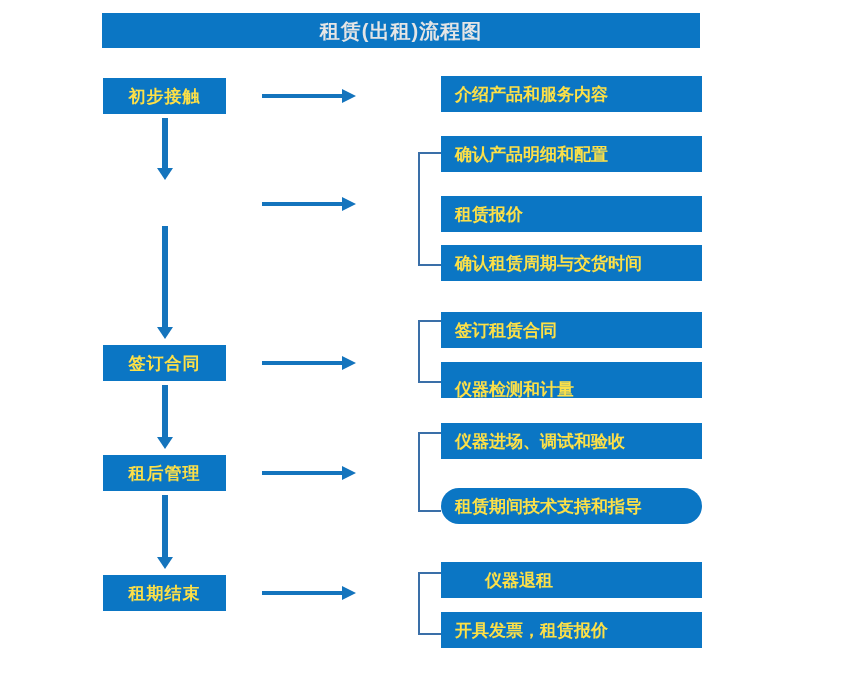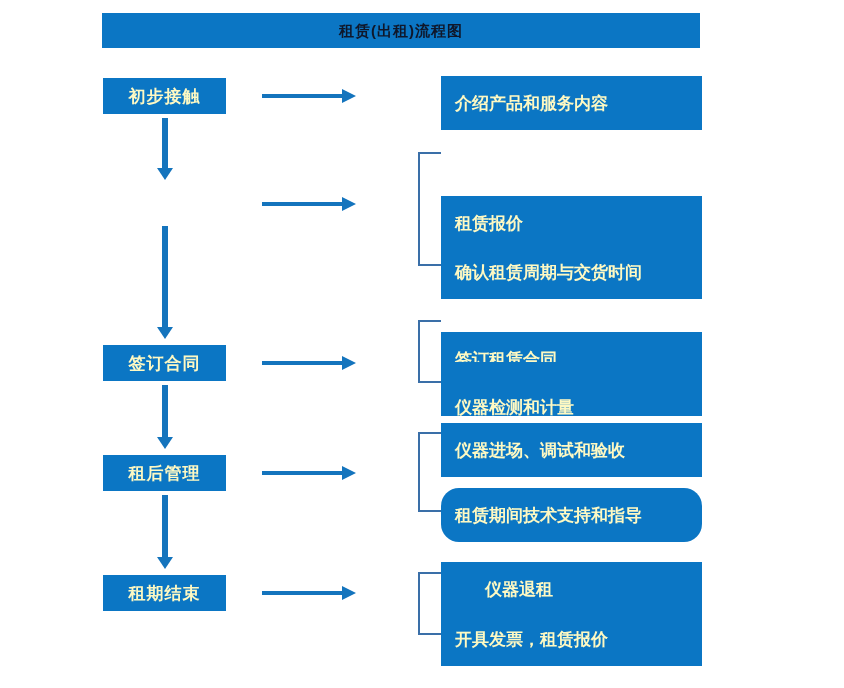--- a/index.html
+++ b/index.html
@@ -24,37 +24,37 @@
     left: 102px;
     top: 13px;
     width: 598px;
     height: 35px;
     background: #0b76c4;
     display: flex;
     align-items: center;
     justify-content: center;
   }
   .title-bar .title-text {
-    color: #0f172a;
-    font-size: 15px;
+    color: #e5e5e5;
+    font-size: 20px;
     font-weight: bold;
     letter-spacing: 1px;
     line-height: 1;
   }
 
   
   .node {
     position: absolute;
     background: #0b76c4;
     display: flex;
     align-items: center;
     box-sizing: border-box;
   }
   .node .node-text {
-    color: #fef9c3;
+    color: #fde047;
     font-size: 17px;
     font-weight: bold;
     line-height: 1;
     white-space: nowrap;
   }
 
   
   .stage {
     left: 103px;
     width: 123px;
@@ -62,21 +62,21 @@
     justify-content: center;
   }
   .stage .node-text {
     letter-spacing: 1px;
   }
 
   
   .detail {
     left: 441px;
     width: 261px;
-    height: 54px;
+    height: 36px;
     justify-content: flex-start;
     padding-left: 14px;
   }
 
   
   .h-arrow {
     position: absolute;
     left: 262px;
     width: 95px;
     height: 14px;
@@ -195,27 +195,30 @@
   </div>
 
   <div class="bracket" style="top:152px; height:114px;"></div>
   <div class="bracket" style="top:320px; height:63px;"></div>
   <div class="bracket" style="top:432px; height:80px;"></div>
   <div class="bracket" style="top:572px; height:63px;"></div>
 
   <div class="node detail" style="top:76px;">
     <span class="node-text">介绍产品和服务内容</span>
   </div>
+  <div class="node detail" style="top:136px;">
+    <span class="node-text">确认产品明细和配置</span>
+  </div>
   <div class="node detail" style="top:196px;">
     <span class="node-text">租赁报价</span>
   </div>
   <div class="node detail" style="top:245px;">
     <span class="node-text">确认租赁周期与交货时间</span>
   </div>
-  <div class="node detail" style="top:312px;margin-top:20px;">
+  <div class="node detail" style="top:312px;">
     <span class="node-text">签订租赁合同</span>
   </div>
   <div class="node detail" style="top:362px;align-items:flex-end;">
     <span class="node-text">仪器检测和计量</span>
   </div>
   <div class="node detail" style="top:423px;">
     <span class="node-text">仪器进场、调试和验收</span>
   </div>
   <div class="node detail" style="top:488px;border-radius:18px;">
     <span class="node-text">租赁期间技术支持和指导</span>

